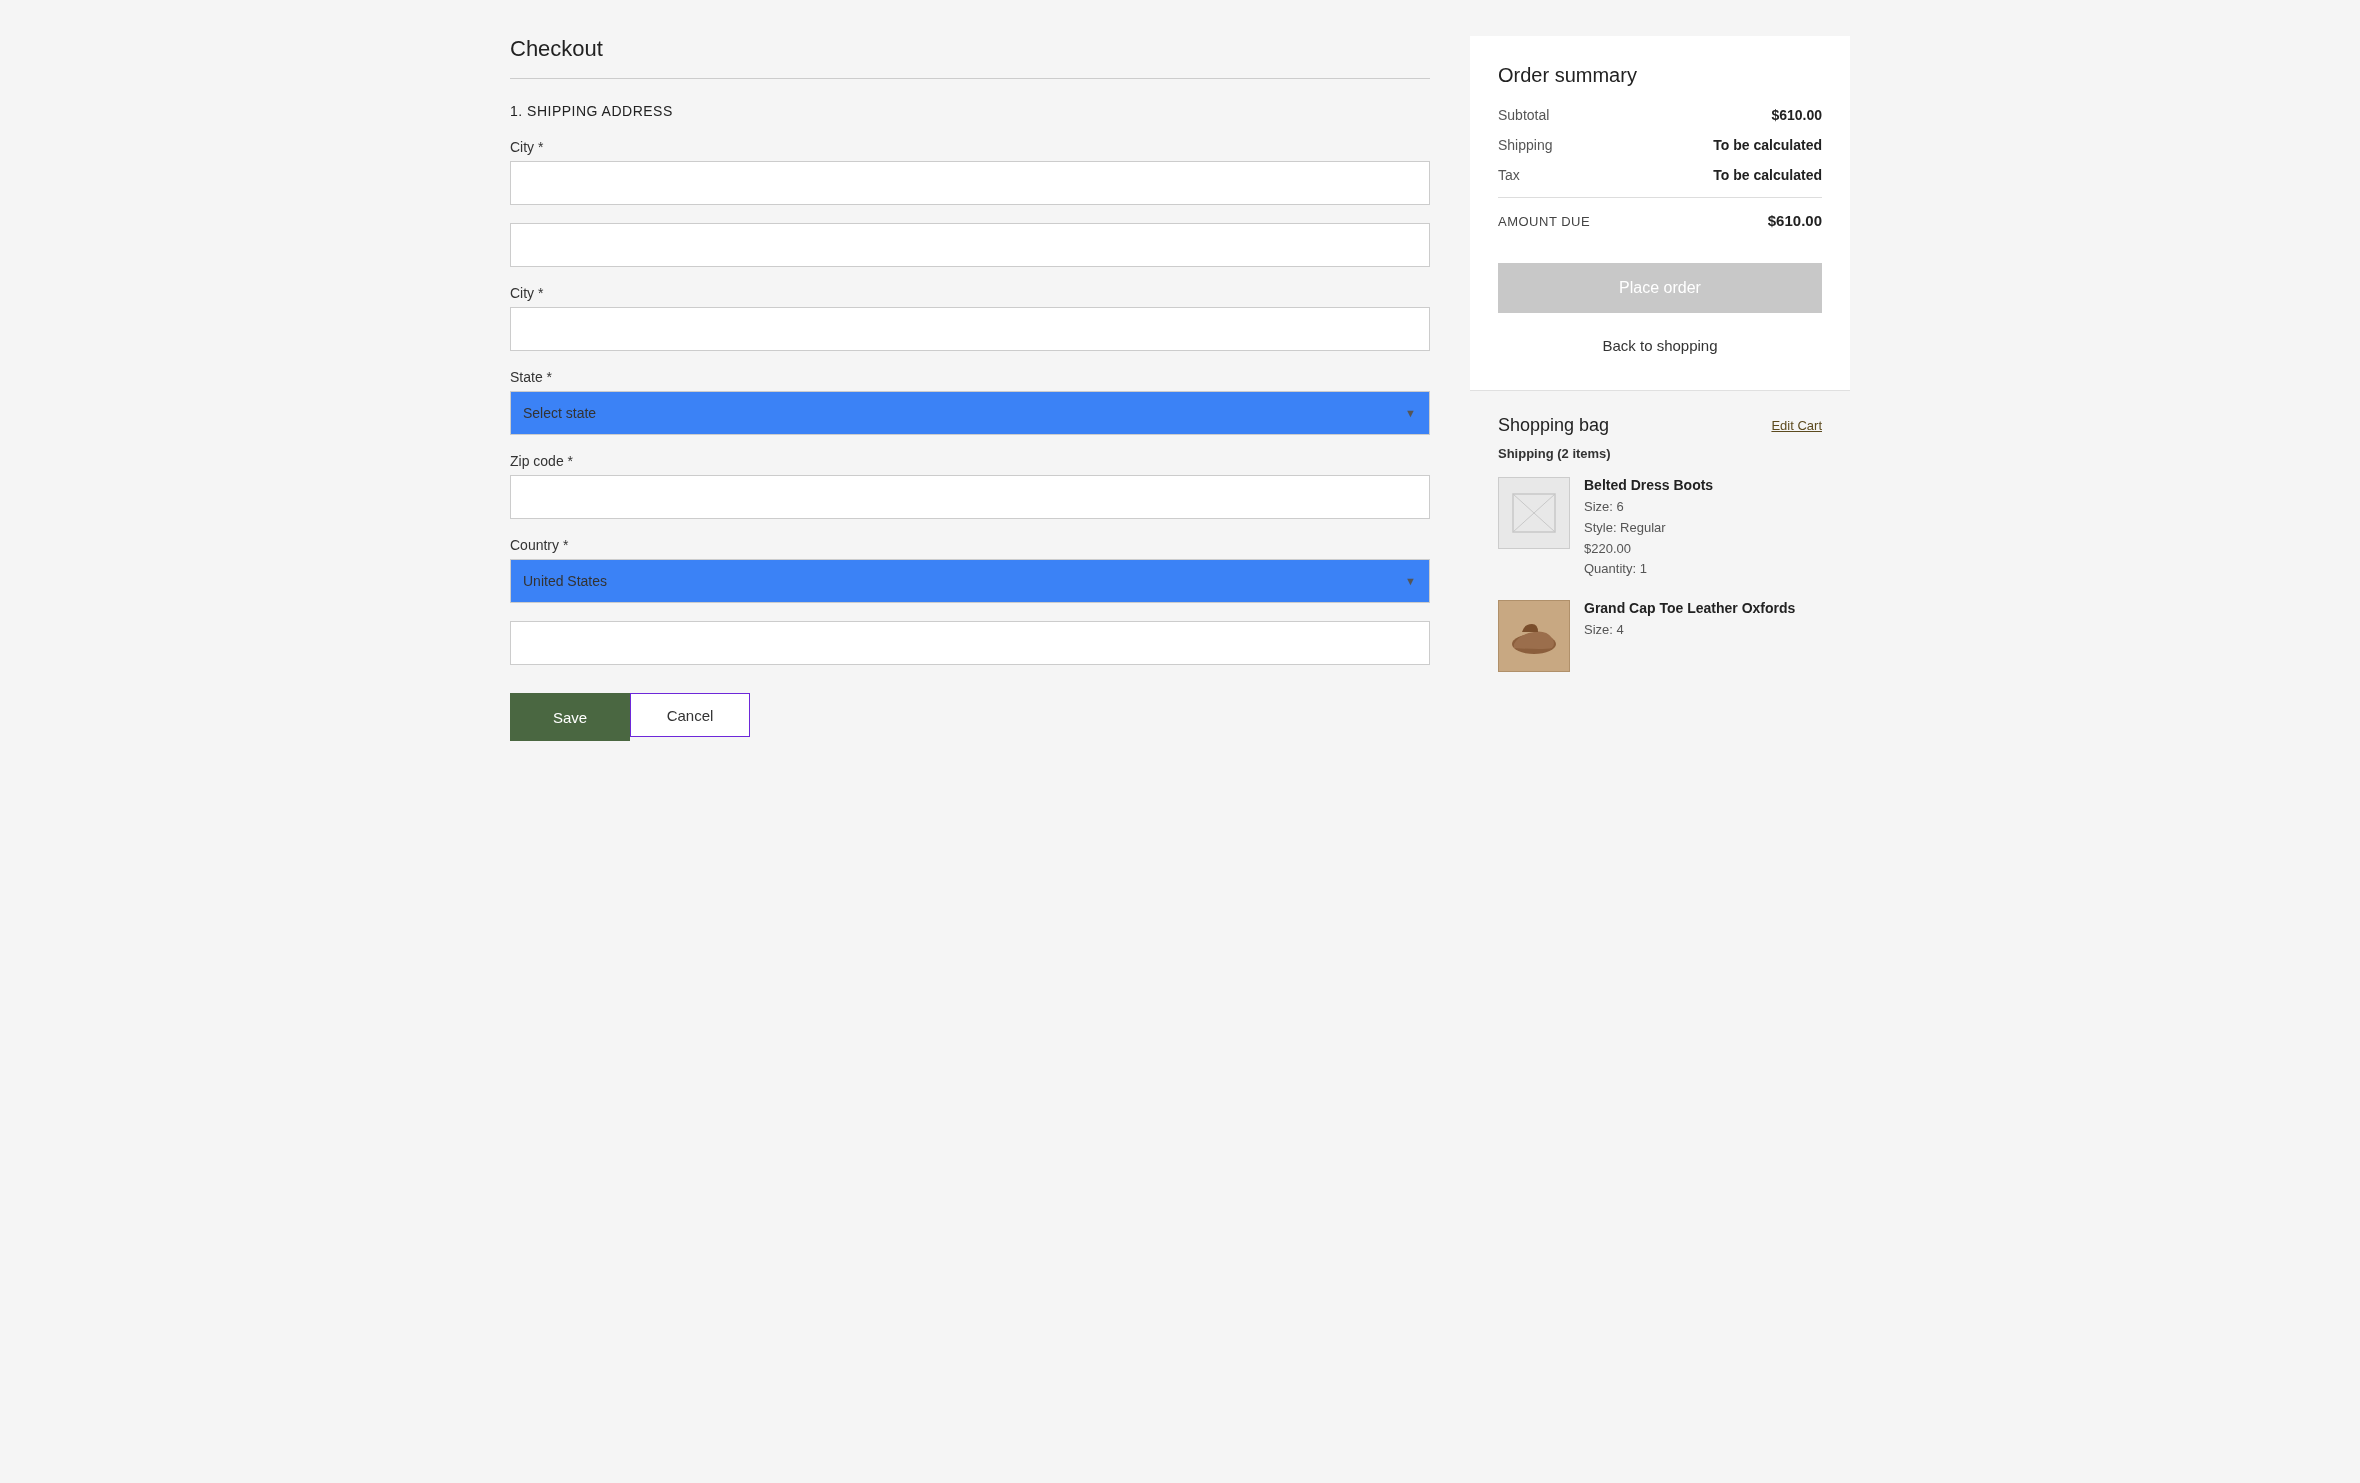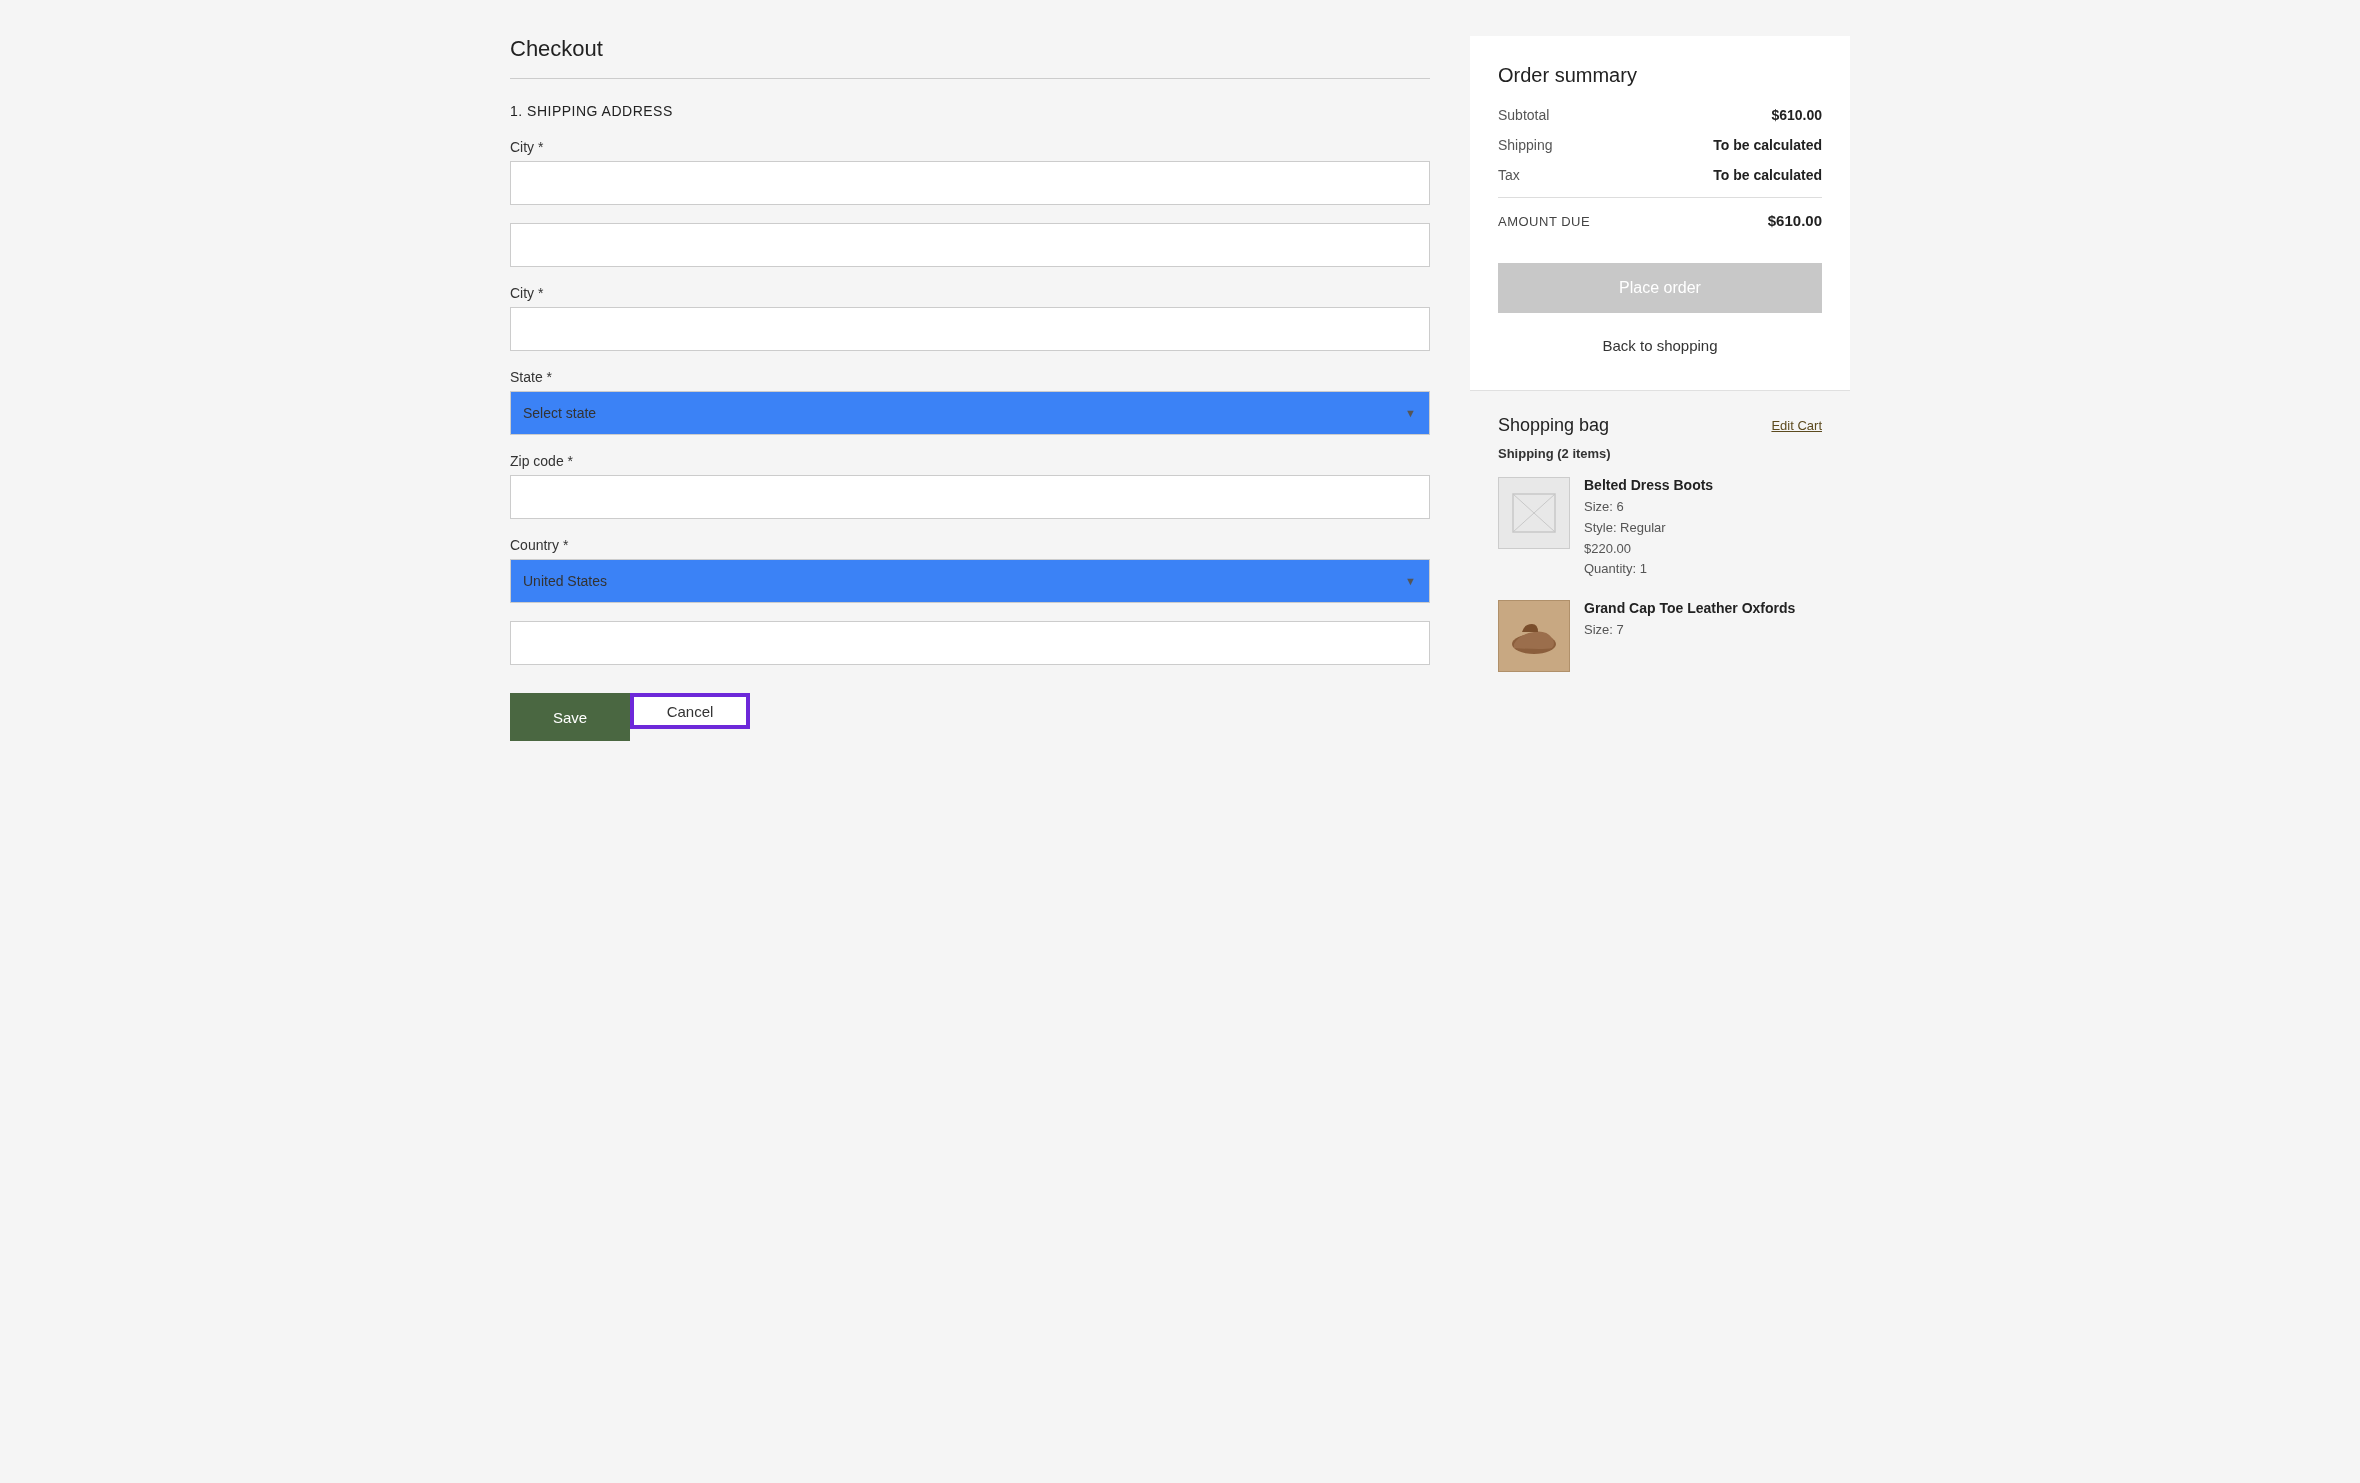--- a/index.html
+++ b/index.html
@@ -117,23 +117,23 @@
       padding: 0 32px;
       height: 48px;
       font-size: 15px;
       cursor: pointer;
       min-width: 120px;
     }
 
     .btn-cancel {
       background: #fff;
       color: #333;
-      border: 4px solid #6d28d9;
+      border: 1px solid #6d28d9;
       padding: 0 32px;
-      height: 36px;
+      height: 44px;
       font-size: 15px;
       cursor: pointer;
       min-width: 120px;
     }
 
     
     .order-summary-card {
       background: #fff;
       padding: 28px 28px 28px 28px;
       margin-bottom: 0;
@@ -410,19 +410,19 @@
           <div class="cart-item-image" style="background:#c8a882; border:1px solid #b0906a;">
 
             <svg width="60" height="60" viewBox="0 0 60 60">
               <ellipse cx="30" cy="38" rx="22" ry="10" fill="#8B5E3C"></ellipse>
               <path d="M10 38 Q15 28 30 26 Q42 24 48 32 Q52 38 48 42 Q40 44 10 42 Z" fill="#9B6E4C"></path>
               <path d="M18 26 Q20 18 28 18 Q34 18 34 26" fill="#7A4E2C"></path>
             </svg>
           </div>
           <div class="cart-item-details">
             <div class="cart-item-name">Grand Cap Toe Leather Oxfords</div>
-            <div class="cart-item-info">Size: 7</div>
+            <div class="cart-item-info">Size: 4</div>
           </div>
         </div>
       </div>
     </div>
   </div>
 </div>
 
 </body></html>

